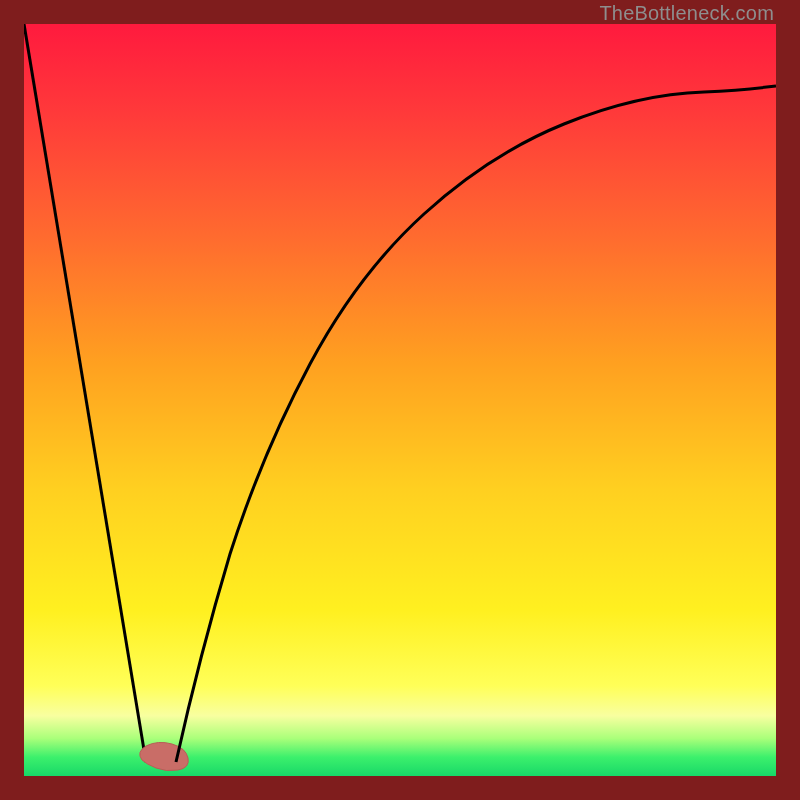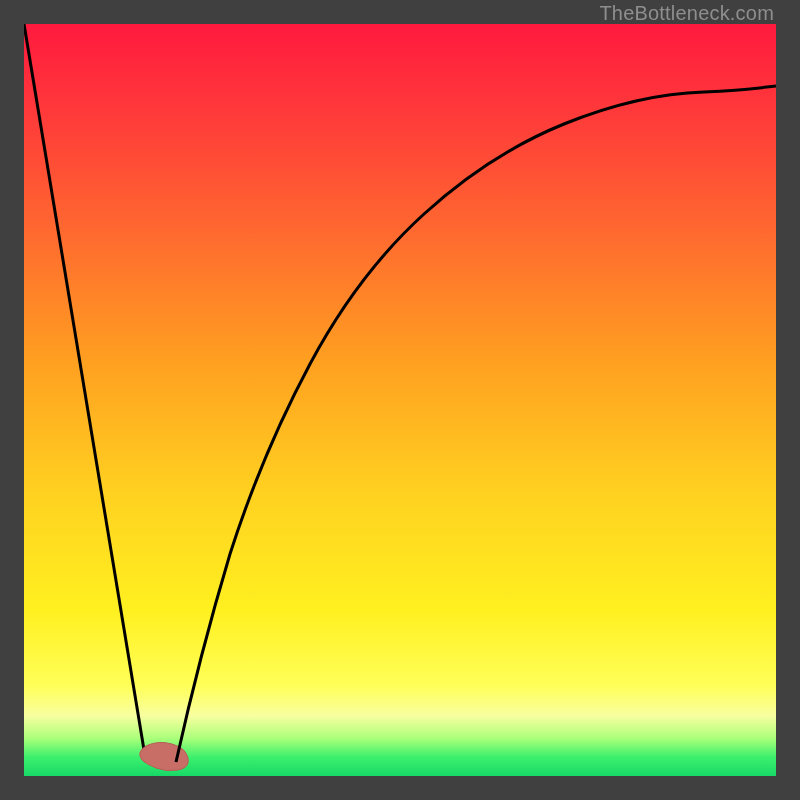--- a/index.html
+++ b/index.html
@@ -8,21 +8,21 @@
     width: 800px;
     height: 800px;
     overflow: hidden;
     background: #000;
     font-family: Arial, Helvetica, sans-serif;
   }
   .frame {
     position: relative;
     width: 800px;
     height: 800px;
-    background: #404040;
+    background: #7f1d1d;
   }
   .plot-area {
     position: absolute;
     left: 24px;
     top: 24px;
     width: 752px;
     height: 752px;
     overflow: hidden;
   }
   

